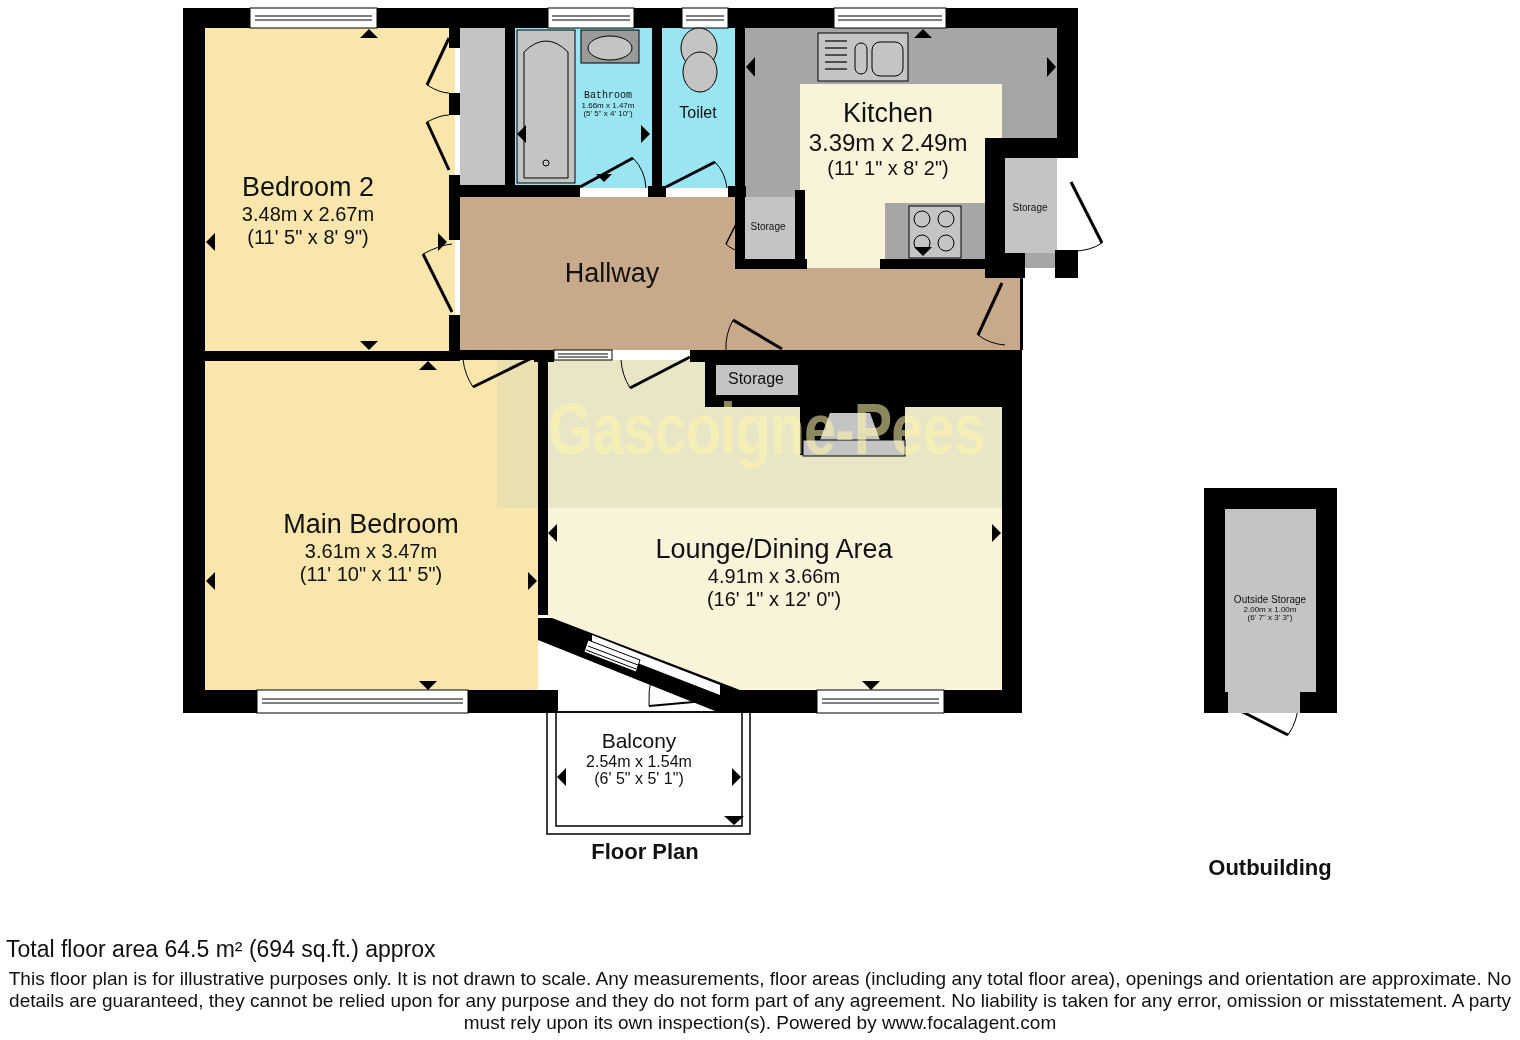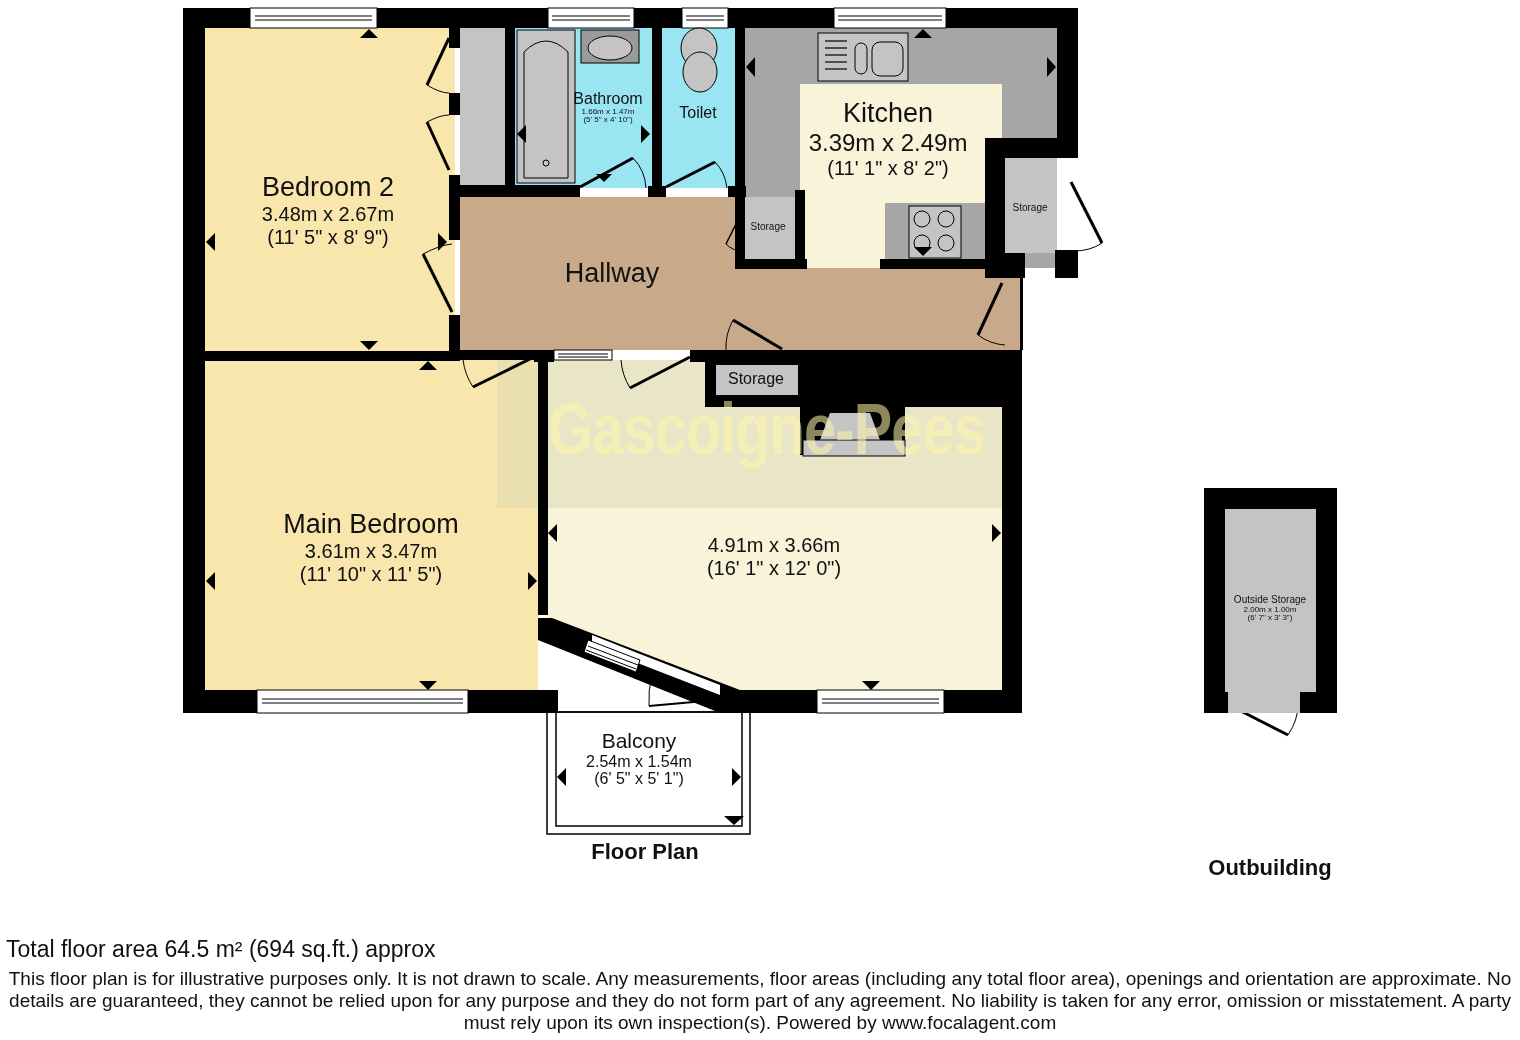--- a/index.html
+++ b/index.html
@@ -230,34 +230,34 @@
     <polygon points="992,524 992,542 1001,533"></polygon>
     <polygon points="862,681 880,681 871,690"></polygon>
     <polygon points="566,768 566,786 557,777"></polygon>
     <polygon points="732,768 732,786 741,777"></polygon>
     <polygon points="724,816 744,816 734,825"></polygon>
   </g>
 </svg>
 
 <div class="watermark">Gascoigne-Pees</div>
 
-<div class="lbl" style="left:328px;top:172px;">
+<div class="lbl" style="left:308px;top:172px;">
   <span class="room-name" style="font-size:27px;">Bedroom 2</span>
   <span class="room-dim" style="font-size:20px;">3.48m x 2.67m</span>
   <span class="room-dim" style="font-size:20px;">(11' 5" x 8' 9")</span>
 </div>
 
 <div class="lbl" style="left:371px;top:509px;">
   <span class="room-name" style="font-size:27px;">Main Bedroom</span>
   <span class="room-dim" style="font-size:20px;">3.61m x 3.47m</span>
   <span class="room-dim" style="font-size:20px;">(11' 10" x 11' 5")</span>
 </div>
 
 <div class="lbl" style="left:608px;top:91px;line-height:1.05;">
-  <span class="room-name" style="font-size:16px;">Bathroom</span>
+  <span class="room-name" style="font-size:10px;font-family:Liberation Mono, monospace;">Bathroom</span>
   <span class="room-dim" style="font-size:8px;">1.66m x 1.47m</span>
   <span class="room-dim" style="font-size:8px;">(5' 5" x 4' 10")</span>
 </div>
 
 <div class="lbl" style="left:698px;top:104px;">
   <span class="room-name" style="font-size:16px;">Toilet</span>
 </div>
 
 <div class="lbl" style="left:888px;top:98px;">
   <span class="room-name" style="font-size:27px;">Kitchen</span>
@@ -275,20 +275,21 @@
 
 <div class="lbl" style="left:1030px;top:202px;">
   <span class="room-name" style="font-size:10px;">Storage</span>
 </div>
 
 <div class="lbl" style="left:756px;top:370px;">
   <span class="room-name" style="font-size:16px;">Storage</span>
 </div>
 
 <div class="lbl" style="left:774px;top:534px;">
+  <span class="room-name" style="font-size:27px;">Lounge/Dining Area</span>
   <span class="room-dim" style="font-size:20px;">4.91m x 3.66m</span>
   <span class="room-dim" style="font-size:20px;">(16' 1" x 12' 0")</span>
 </div>
 
 <div class="lbl" style="left:639px;top:729px;line-height:1.12;">
   <span class="room-name" style="font-size:21px;">Balcony</span>
   <span class="room-dim" style="font-size:16px;">2.54m x 1.54m</span>
   <span class="room-dim" style="font-size:16px;">(6' 5" x 5' 1")</span>
 </div>
 

